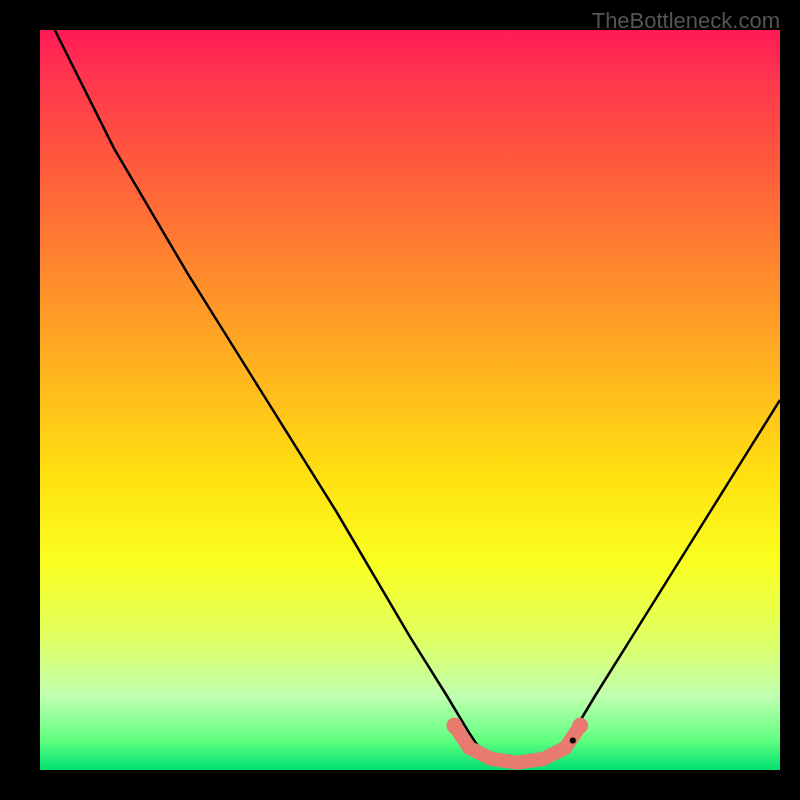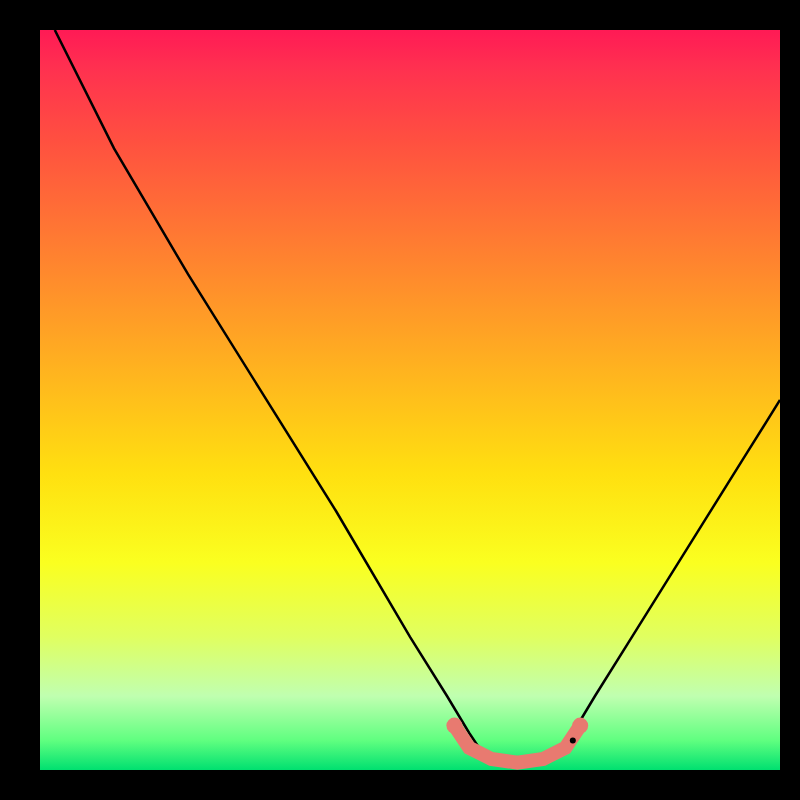--- a/index.html
+++ b/index.html
@@ -48,20 +48,21 @@
   svg {
     position: absolute;
     top: 0;
     left: 0;
   }
 </style>
 </head>
 <body>
 
 <div class="container">
+  <div class="watermark">TheBottleneck.com</div>
   <div class="plot-area">
     <svg id="chart-svg" width="740" height="740" viewBox="0 0 740 740">
         <path d="M14.8 0.0 L74.0 118.4 L148.0 244.2 L222.0 362.6 L296.0 481.0 L370.0 606.8 L407.0 666.0 L429.2 703.0 L444.0 725.2 L458.8 732.6 L481.0 732.6 L503.2 732.6 L518.0 725.2 L532.8 703.0 L555.0 666.0 L592.0 606.8 L629.0 547.6 L666.0 488.4 L703.0 429.2 L740.0 370.0 " fill="none" stroke="#000" stroke-width="2.5"></path>
         <path d="M414.4 695.6 L429.2 717.8 L451.4 728.9 L477.3 732.6 L503.2 728.9 L525.4 717.8 L540.2 695.6 " fill="none" stroke="#e87a70" stroke-width="14" stroke-linecap="round"></path>
         <circle cx="414.40000000000003" cy="695.6" r="8" fill="#e87a70"></circle>
         <circle cx="540.1999999999999" cy="695.6" r="8" fill="#e87a70"></circle>
         <circle cx="532.8" cy="710.4" r="3" fill="#000"></circle>
       </svg>
   </div>
 </div>

